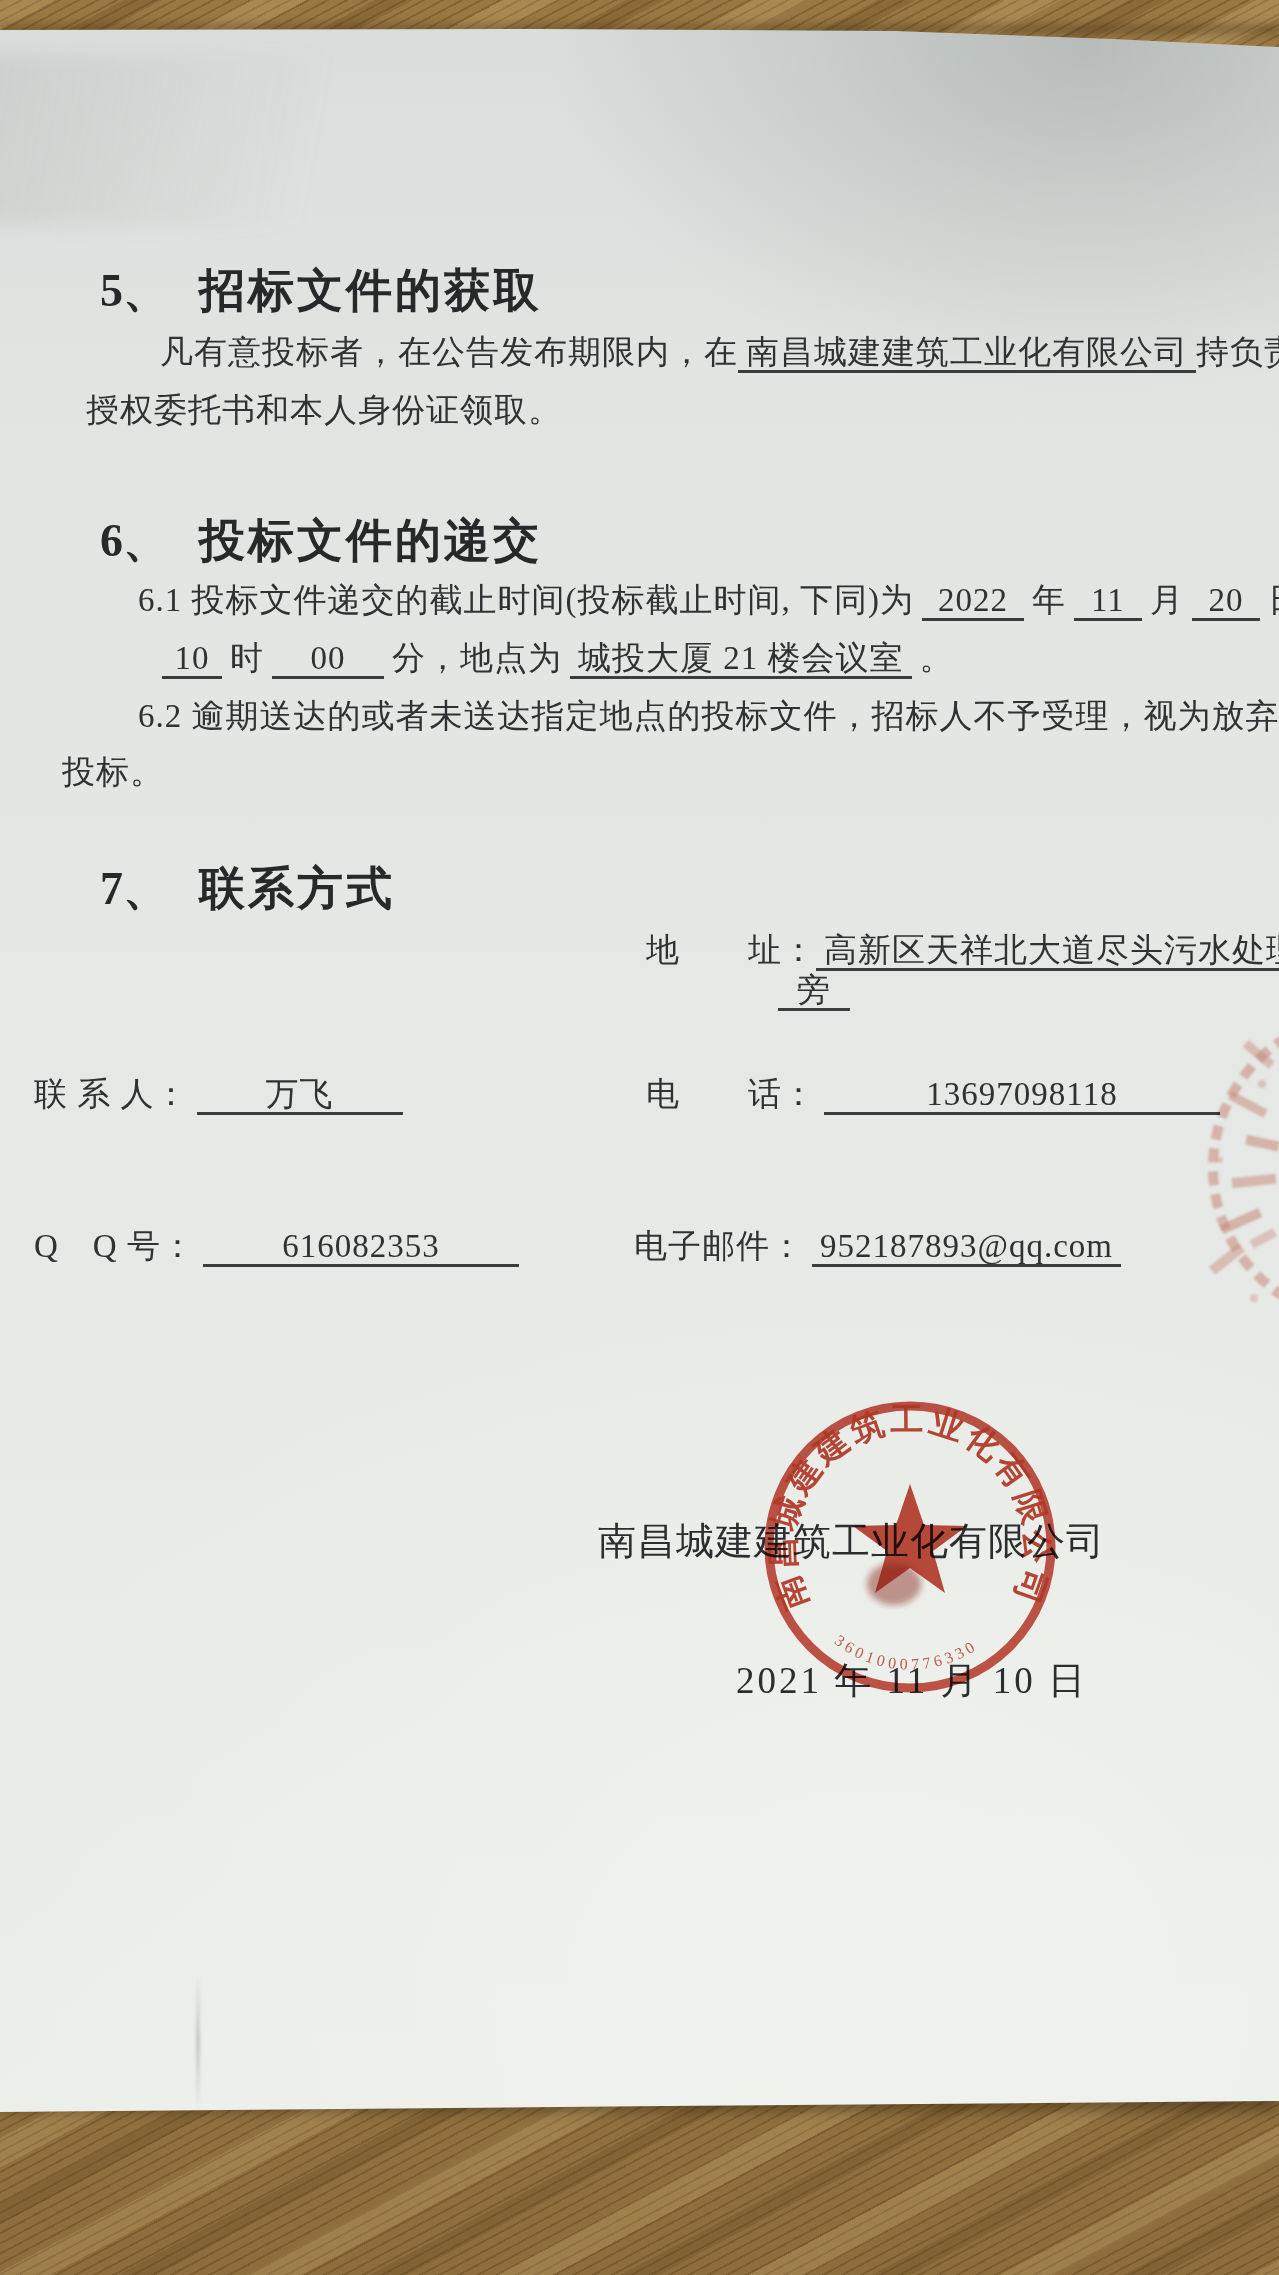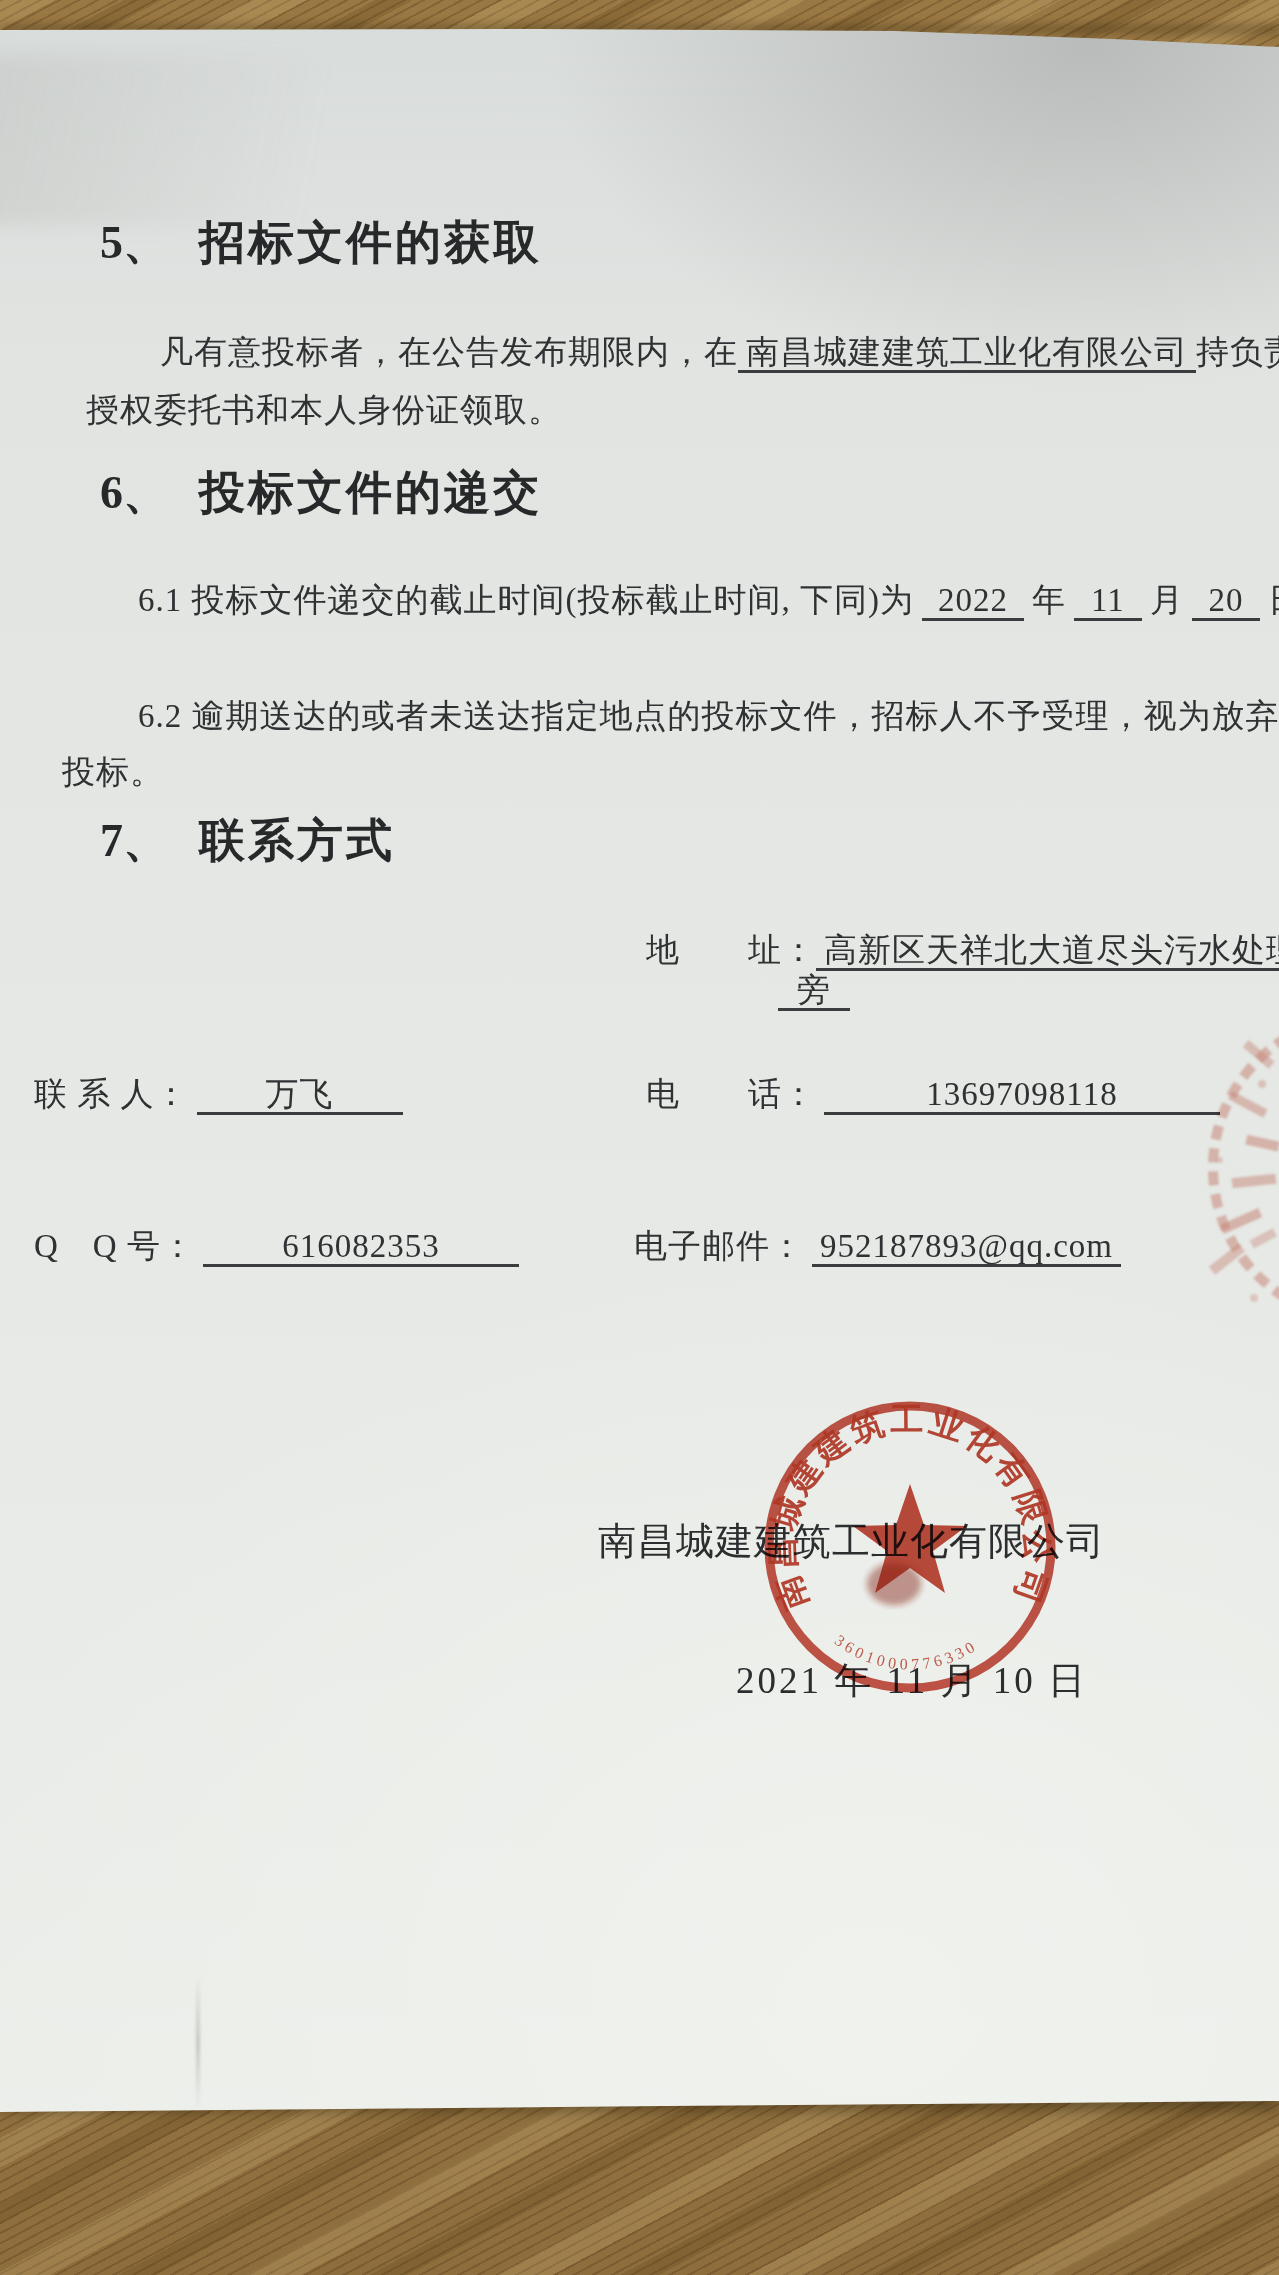--- a/index.html
+++ b/index.html
@@ -23,21 +23,21 @@
       radial-gradient(120% 55% at 68% 88%, #f0f2ee 0%, rgba(240,242,238,0) 60%),
       linear-gradient(180deg,#d8dcdb 0%, #e1e4e1 16%, #e6e9e5 55%, #edefeb 100%);
     clip-path: polygon(0 30px, 42% 29px, 70% 31px, 87% 39px, 100% 47px,
                        100% 2101px, 52% 2106px, 0 2112px);
   }
   .crease-left{position:absolute;left:196px;top:1975px;width:4px;height:135px;
     background:linear-gradient(180deg,rgba(0,0,0,0),rgba(95,95,90,.28),rgba(0,0,0,0));filter:blur(1.5px);}
   .crease-top{position:absolute;left:-30px;top:55px;width:560px;height:170px;
     background:linear-gradient(100deg, rgba(150,150,144,.20), rgba(0,0,0,0) 62%);filter:blur(9px);}
 
-  .h{position:absolute;font-weight:700;color:#26282a;font-size:46px;letter-spacing:3px;white-space:nowrap;}
+  .h{position:absolute;font-weight:700;color:#26282a;font-size:46px;letter-spacing:3px;white-space:nowrap;margin-top:48px;}
   .hnum{margin-right:30px;letter-spacing:0;}
   .t{position:absolute;font-size:33px;color:#2f3133;letter-spacing:1px;white-space:nowrap;}
   .u{border-bottom:3px solid #3a3c3e;padding:0 8px;}
   .blank{display:inline-block;text-align:center;border-bottom:3px solid #3a3c3e;
          padding:0 8px;margin:0 8px;line-height:1.1;}
   .sig{position:absolute;color:#2b2d2f;white-space:nowrap;}
   .stamp{position:absolute;mix-blend-mode:multiply;}
 </style>
 </head>
 <body>
@@ -62,20 +62,23 @@
     <div class="t" style="left:86px;top:388px">
       <span>授权委托书和本人身份证领取。</span>
     </div>
 
     <div class="h" style="left:100px;top:462px">
       <span class="hnum">6、</span><span>投标文件的递交</span>
     </div>
 
     <div class="t" style="left:138px;top:578px">
       <span>6.1 投标文件递交的截止时间(投标截止时间, 下同)为</span><span class="blank" style="min-width:86px">2022</span><span>年</span><span class="blank" style="min-width:52px">11</span><span>月</span><span class="blank" style="min-width:52px">20</span><span>日</span>
+    </div>
+    <div class="t" style="left:162px;top:636px">
+      <span class="blank" style="min-width:44px;margin-left:0">10</span><span>时</span><span class="blank" style="min-width:96px">00</span><span>分，地点为</span><span class="blank" style="min-width:300px">城投大厦 21 楼会议室</span><span>。</span>
     </div>
 
     <div class="t" style="left:138px;top:694px">
       <span>6.2 逾期送达的或者未送达指定地点的投标文件，招标人不予受理，视为放弃本次</span>
     </div>
     <div class="t" style="left:62px;top:750px">
       <span>投标。</span>
     </div>
 
     <div class="h" style="left:100px;top:810px">

